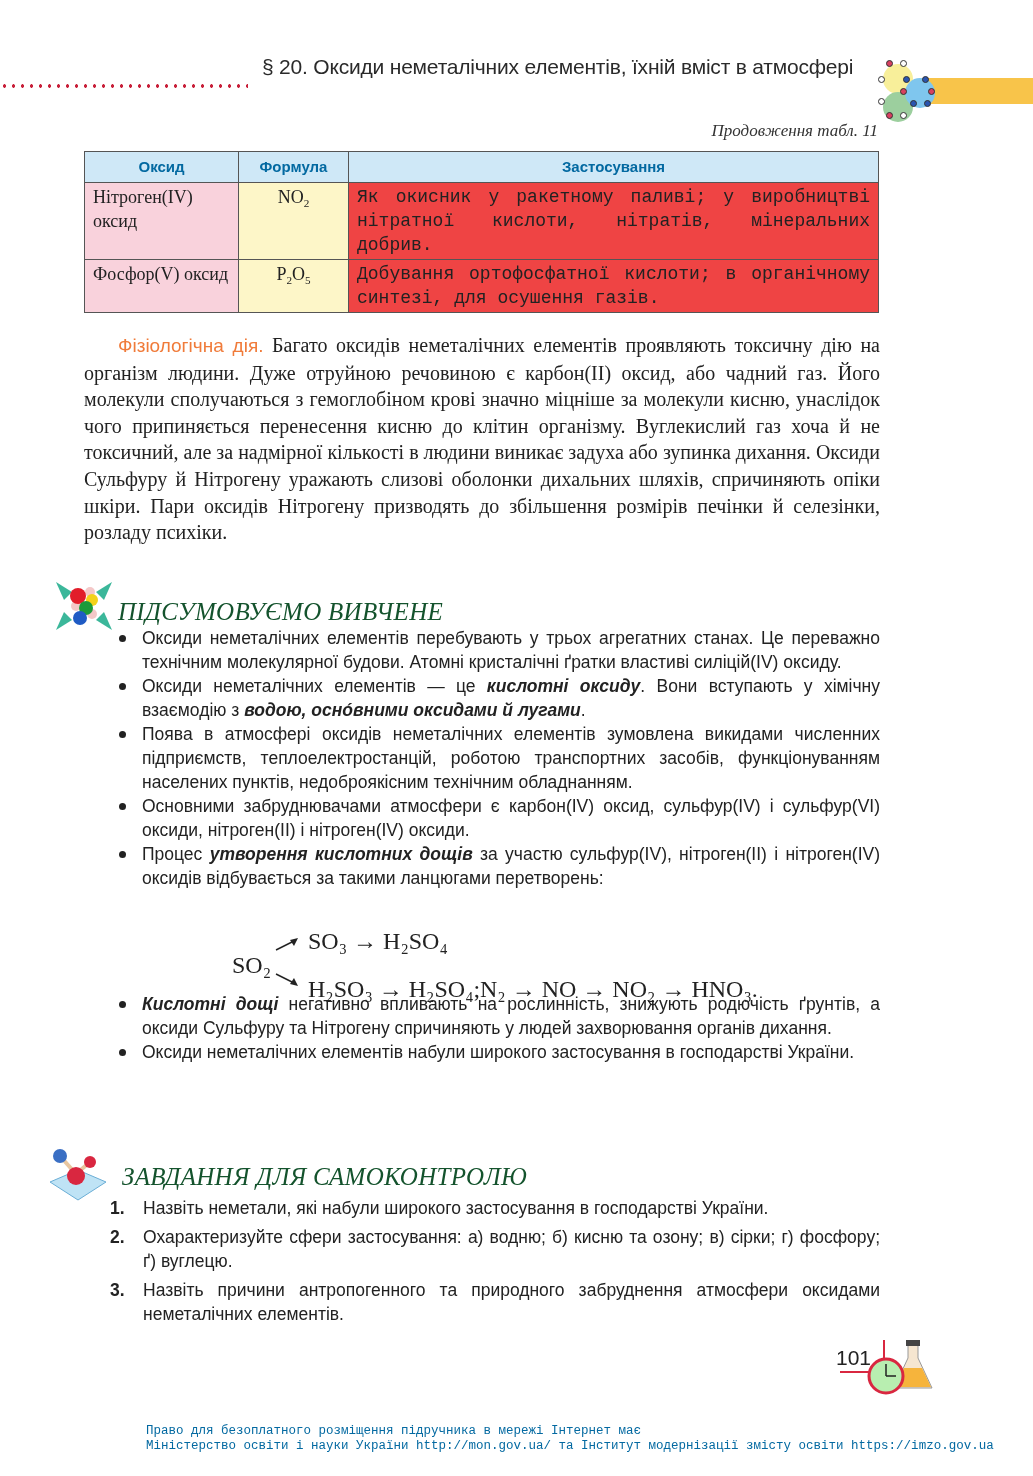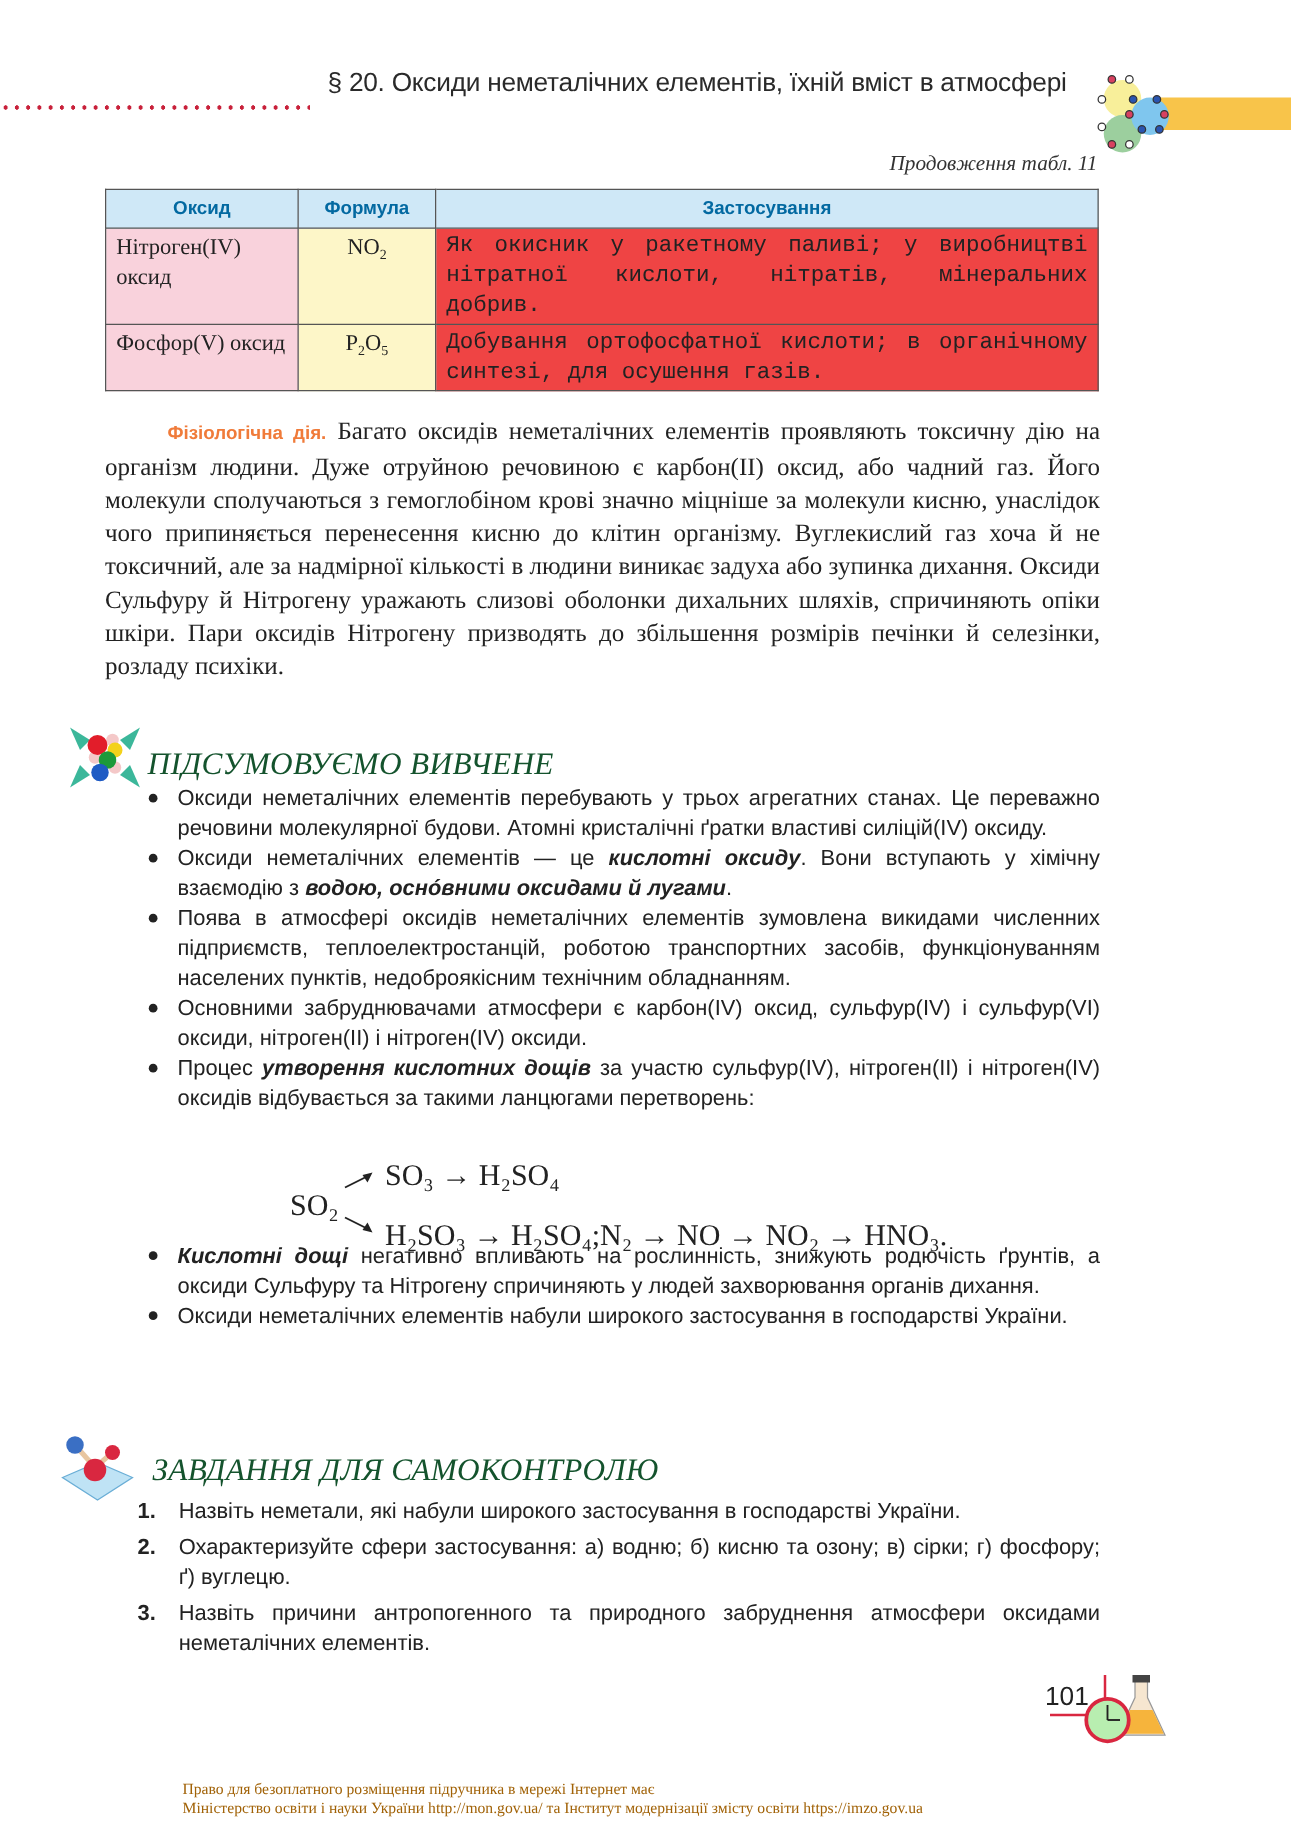--- a/index.html
+++ b/index.html
@@ -46,23 +46,22 @@
     td.c-fm { background: #fdf6c8; text-align: center; width: 93px; }
     td.c-us { background: #ef4444; text-align: justify; font-family: Liberation Mono, monospace; }
     sub { font-size: 0.62em; vertical-align: -0.35em; line-height: 0; }
 
     
     .phys {
       left: 84px; top: 332px; width: 796px; font-size: 20px; line-height: 26.6px;
       text-align: justify; text-indent: 34px; color: #222;
     }
     .phys-lead {
-      font-family: "Liberation Sans", sans-serif; font-weight: bold; color: #f07b3a;
-      font-size: 15px;
-      margin-left: 16px;
+      font-family: "Liberation Sans", sans-serif; font-weight: normal; color: #f07b3a;
+      font-size: 19px;
     }
 
     
     .sec-head {
       font-style: italic; font-weight: normal; color: #14532d; font-size: 25px;
       letter-spacing: 0.3px; text-transform: uppercase;
     }
 
     
     .sum-list {
@@ -83,22 +82,22 @@
     .task-list {
       left: 110px; top: 1196px; width: 770px; margin: 0; padding: 0; list-style: none;
       font-family: "Liberation Sans", sans-serif; font-size: 17.5px; line-height: 24px; color: #222;
     }
     .task-list li { position: relative; padding-left: 33px; text-align: justify; margin-bottom: 5px; }
     .task-num { position: absolute; left: 0; top: 0; font-weight: bold; }
 
     .page-num { left: 836px; top: 1346px; font-family: "Liberation Sans", sans-serif; font-size: 21px; color: #222; }
 
     .footer {
-      left: 146px; top: 1424px; font-family: Liberation Serif, serif; font-size: 12.5px;
-      line-height: 15px; color: #a16207; white-space: nowrap;
+      left: 146px; top: 1424px; font-family: Liberation Mono, monospace; font-size: 12.5px;
+      line-height: 15px; color: #0369a1; white-space: nowrap;
     }
   </style>
 </head>
 <body>
 
 <div class="abs dots"></div>
 <div class="abs header-title">§ 20. Оксиди неметалічних елементів, їхній вміст в атмосфері</div>
 <div class="abs orange-bar"></div>
 <div>
   <div class="abs hex hex-yellow"></div>
@@ -154,21 +153,21 @@
     <circle cx="34" cy="14" r="5" fill="#f4c8c8"></circle>
     <circle cx="22" cy="18" r="8" fill="#e21d2a"></circle>
     <circle cx="36" cy="22" r="6" fill="#f3d21a"></circle>
     <circle cx="30" cy="30" r="7" fill="#1c9a3a"></circle>
     <circle cx="24" cy="40" r="7" fill="#1f5bc4"></circle>
   </svg>
 </div>
 <div class="abs sec-head" style="left:118px;top:598px">ПІДСУМОВУЄМО ВИВЧЕНЕ</div>
 
 <ul class="abs sum-list">
-  <li><span>Оксиди неметалічних елементів перебувають у трьох агрегатних станах. Це переважно речовини молекулярної будови. Атомні кристалічні ґратки властиві силіцій(IV) оксиду.</span></li>
+  <li><span>Оксиди неметалічних елементів перебувають у трьох агрегатних станах. Це переважно технічним молекулярної будови. Атомні кристалічні ґратки властиві силіцій(IV) оксиду.</span></li>
   <li><span>Оксиди неметалічних елементів — це </span><span class="bi">кислотні оксиду</span><span>. Вони вступають у хімічну взаємодію з </span><span class="bi">водою, оснóвними оксидами й лугами</span><span>.</span></li>
   <li><span>Поява в атмосфері оксидів неметалічних елементів зумовлена викидами численних підприємств, теплоелектростанцій, роботою транспортних засобів, функціонуванням населених пунктів, недоброякісним технічним обладнанням.</span></li>
   <li><span>Основними забруднювачами атмосфери є карбон(IV) оксид, сульфур(IV) і сульфур(VI) оксиди, нітроген(II) і нітроген(IV) оксиди.</span></li>
   <li><span>Процес </span><span class="bi">утворення кислотних дощів</span><span> за участю сульфур(IV), нітроген(II) і нітроген(IV) оксидів відбувається за такими ланцюгами перетворень:</span></li>
   <li style="margin-top:102px"><span class="bi">Кислотні дощі</span><span> негативно впливають на рослинність, знижують родючість ґрунтів, а оксиди Сульфуру та Нітрогену спричиняють у людей захворювання органів дихання.</span></li>
   <li><span>Оксиди неметалічних елементів набули широкого застосування в господарстві України.</span></li>
 </ul>
 
 <div>
   <div class="abs chem" style="left:232px;top:952px">SO₂</div>

